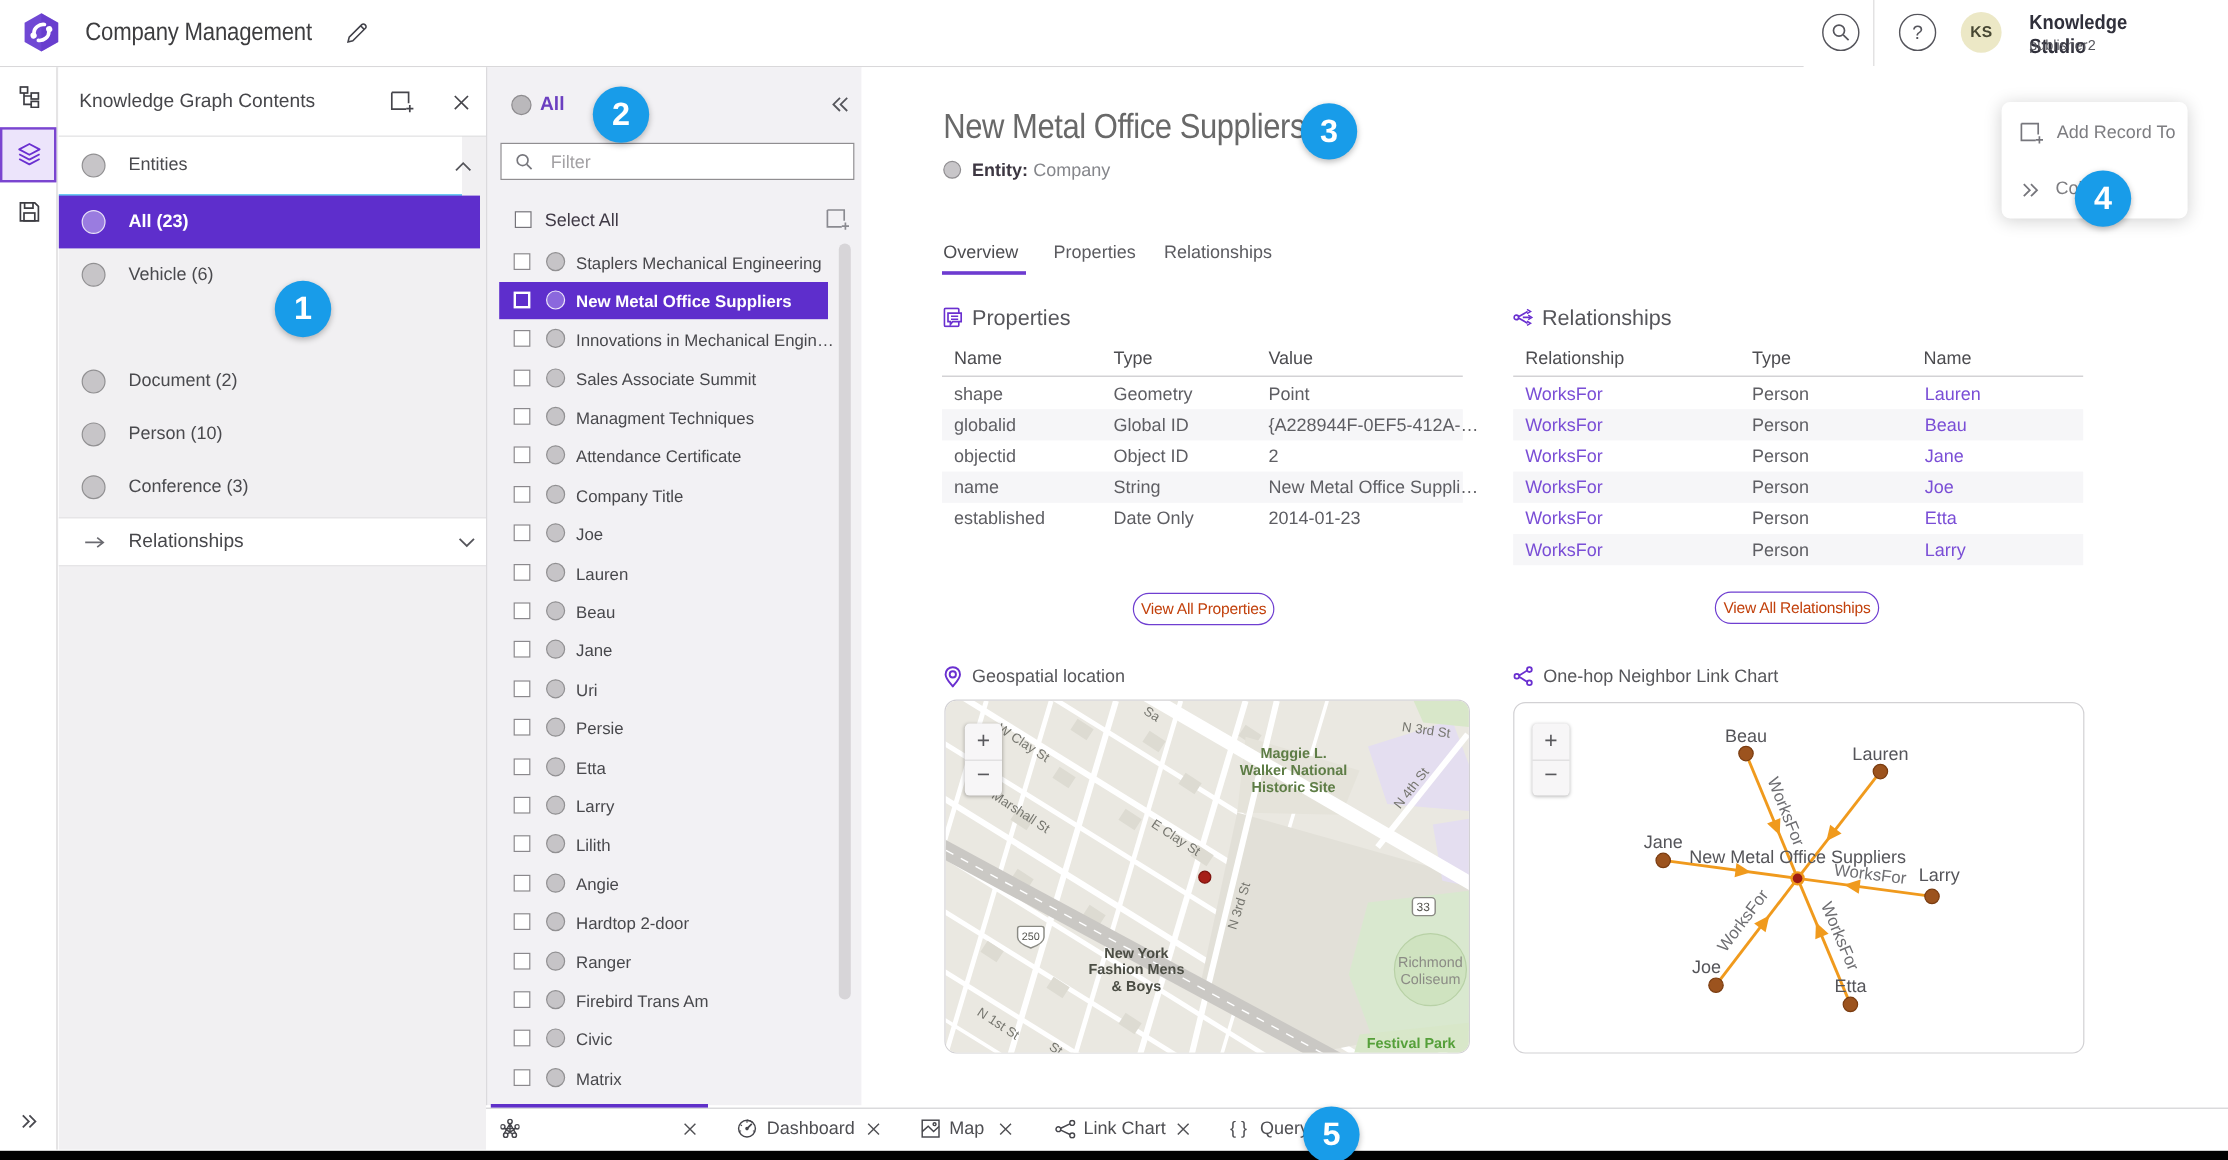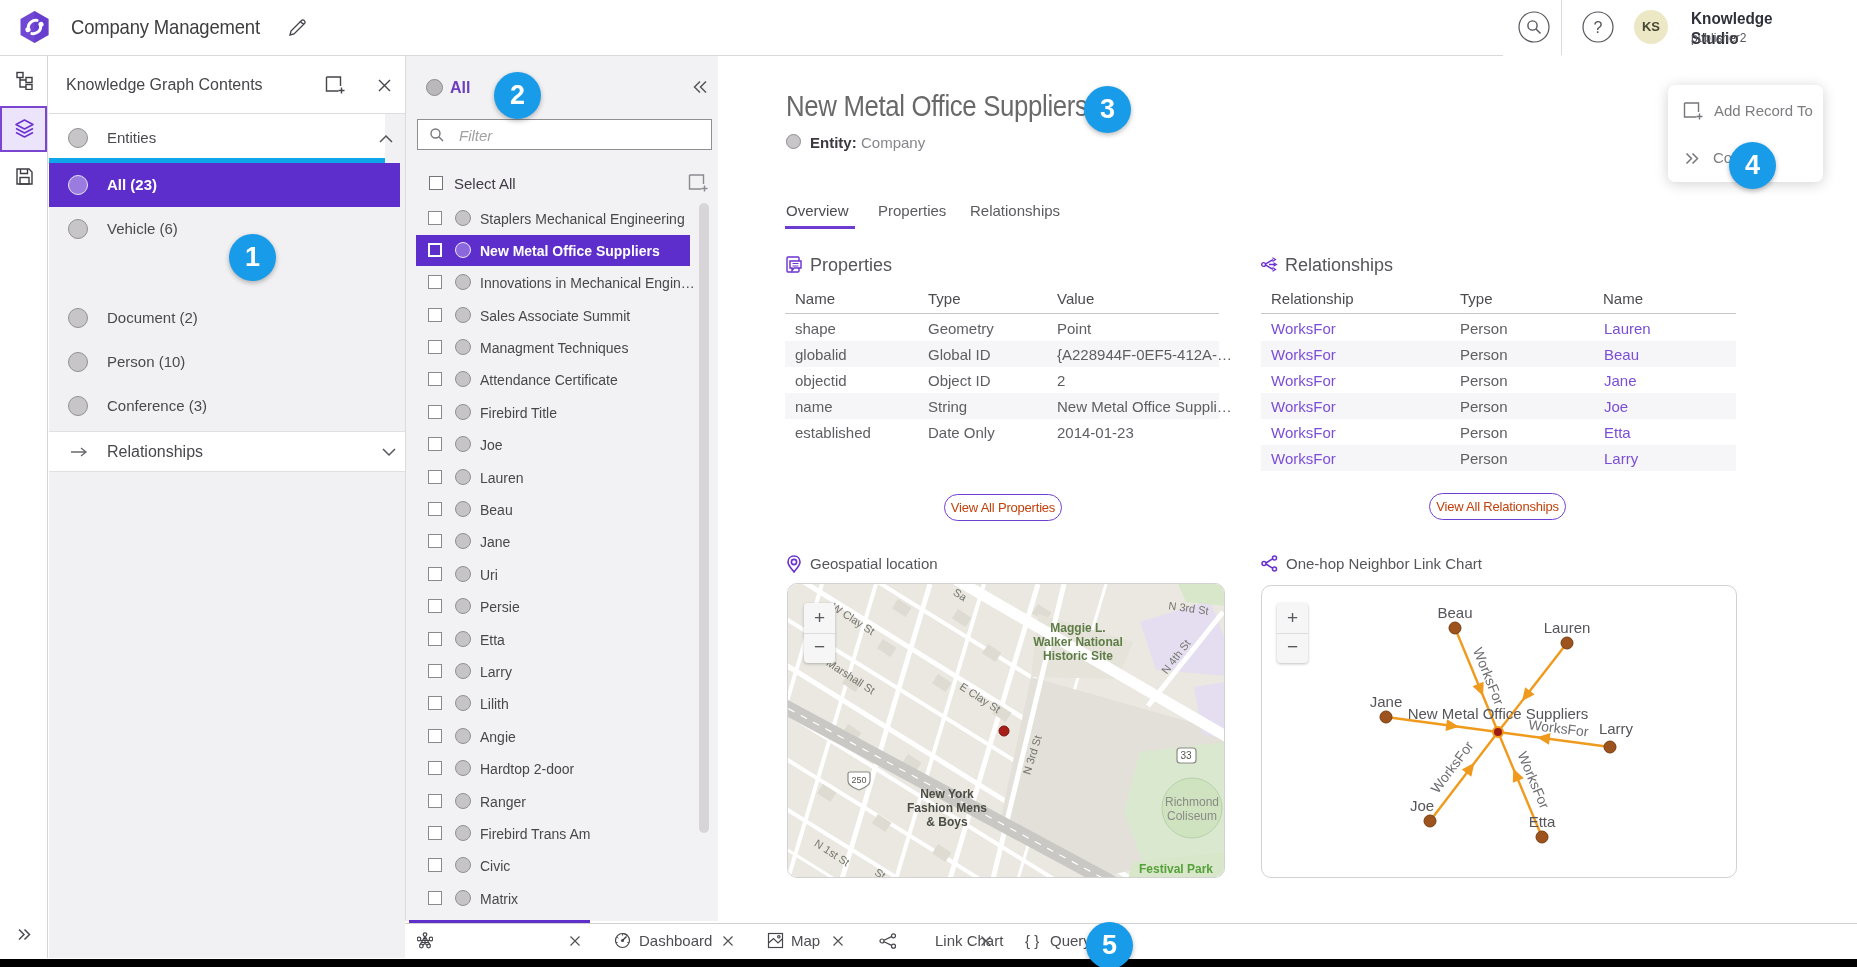--- a/index.html
+++ b/index.html
@@ -25,38 +25,38 @@
   border:2px solid #7a45d0; }
 
 
 #kgc { position:absolute; left:49px; top:56px; width:356px; height:902px; background:#f1f0f2; }
 #kgchead { position:absolute; left:0; top:0; width:356px; height:58px; background:#fff; border-bottom:1px solid #dddcde; }
 #kgchead .t { position:absolute; left:17px; top:20px; font-size:16px; color:#46464a; }
 .kgcrow { position:absolute; left:0; width:351px; height:44px; }
 .kgcrow .circ { position:absolute; left:19px; top:12px; width:20px; height:20px; border-radius:50%;
   background:#c7c5c8; border:1px solid #919092; }
 .kgcrow .lbl { position:absolute; left:58px; top:13px; font-size:15px; color:#4a4a4e; }
-#row-entities { top:58px; height:49px; background:#fff; border-bottom:5px solid #0ea5e9; width:336px;}
+#row-entities { top:58px; height:49px; background:#fff; border-bottom:1px solid #0ea5e9; width:336px;}
 #row-entities .circ { top:14px; }
 #row-entities .lbl { top:15px; }
 #row-all { top:107px; background:#5e2ecc; }
 #row-all .circ { background:#9a7ce0; border:1px solid #e8e2f7; }
 #row-all .lbl { color:#fff; font-weight:bold; }
 #row-rel { top:375px; height:41px; background:#fff; border-top:1px solid #e0dfe1; border-bottom:1px solid #e0dfe1; width:356px; }
 #row-rel .lbl { font-size:16px; top:11px; color:#48484c; }
 
 
 #list { position:absolute; left:405px; top:56px; width:313px; height:865px; background:#f2f1f4;
   border-left:1px solid #dbdadd; }
 #listhead-circ { position:absolute; left:426px; top:79px; width:17px; height:17px; border-radius:50%;
   background:#bab8bb; border:1px solid #8e8c8f; }
 #listhead-all { position:absolute; left:450px; top:79px; font-size:16px; font-weight:bold; color:#6b3fc0; }
 #filter { position:absolute; left:417px; top:119px; width:295px; height:31px; background:#fff;
   border:1px solid #908e91; }
-#filter .ph { position:absolute; left:41px; top:7px; font-size:15px; color:#a3a1a4;font-style:italic; }
+#filter .ph { position:absolute; left:41px; top:7px; font-size:15px; color:#a3a1a4; }
 #selall-cb { position:absolute; left:429px; top:176px; width:14px; height:14px; background:#fff; border:1px solid #76747a; }
 #selall-t { position:absolute; left:454px; top:175px; font-size:15px; color:#403a46; }
 .lrow { position:absolute; left:416px; width:274px; height:31px; }
 .lrow .cb { position:absolute; left:12px; top:8px; width:14px; height:14px; background:#fff; border:1px solid #8b898d; }
 .lrow .cc { position:absolute; left:39px; top:7px; width:16px; height:16px; border-radius:50%;
   background:#c6c4c7; border:1px solid #919092; }
 .lrow .lb { position:absolute; left:64px; top:8px; font-size:14px; color:#48484c; white-space:nowrap; }
 .lrow.sel { background:#5e2ecc; }
 .lrow.sel .cb { background:#5e2ecc; border:2px solid #fff; }
 .lrow.sel .cc { background:#8b68dd; border:1px solid #ede7fa; }
@@ -205,21 +205,21 @@
         <div class="lb">Managment Techniques</div>
       </div>
   <div class="lrow" style="top:364px">
         <div class="cb"></div>
         <div class="cc"></div>
         <div class="lb">Attendance Certificate</div>
       </div>
   <div class="lrow" style="top:397px">
         <div class="cb"></div>
         <div class="cc"></div>
-        <div class="lb">Firebird Title</div>
+        <div class="lb">Company Title</div>
       </div>
   <div class="lrow" style="top:429px">
         <div class="cb"></div>
         <div class="cc"></div>
         <div class="lb">Joe</div>
       </div>
   <div class="lrow" style="top:462px">
         <div class="cb"></div>
         <div class="cc"></div>
         <div class="lb">Lauren</div>
@@ -547,21 +547,21 @@
         <path d="M1.5 1.5 L10.5 10.5 M10.5 1.5 L1.5 10.5" stroke="#515155" stroke-width="1.2"></path>
       </svg>
   <svg class="abs" style="left:879px; top:933px;" width="18" height="16" viewBox="0 0 18 16">
         <g fill="none" stroke="#45454b" stroke-width="1.2">
           <circle cx="3" cy="8" r="2"></circle>
           <circle cx="14.5" cy="2.8" r="2"></circle>
           <circle cx="14.5" cy="13.2" r="2"></circle>
           <path d="M5 7.2 L12.6 3.6 M5 8.8 L12.6 12.4"></path>
         </g>
       </svg>
-  <div class="btab" style="left:935px;">Link Chart</div>
+  <div class="btab" style="left:903px;">Link Chart</div>
   <svg class="btabx" style="left:980px; top:935px;" width="12" height="12" viewBox="0 0 12 12">
         <path d="M1.5 1.5 L10.5 10.5 M10.5 1.5 L1.5 10.5" stroke="#515155" stroke-width="1.2"></path>
       </svg>
   <div class="btab" style="left:1025px;">{ }</div>
   <div class="btab" style="left:1050px;">Query</div>
 </div>
 <div id="blackbar"></div>
 
 <svg class="abs" style="left:19px; top:10px;" width="31" height="34" viewBox="0 0 31 34">
   <polygon points="15.5,1 29.5,9 29.5,25 15.5,33 1.5,25 1.5,9" fill="#7048d4"></polygon>

